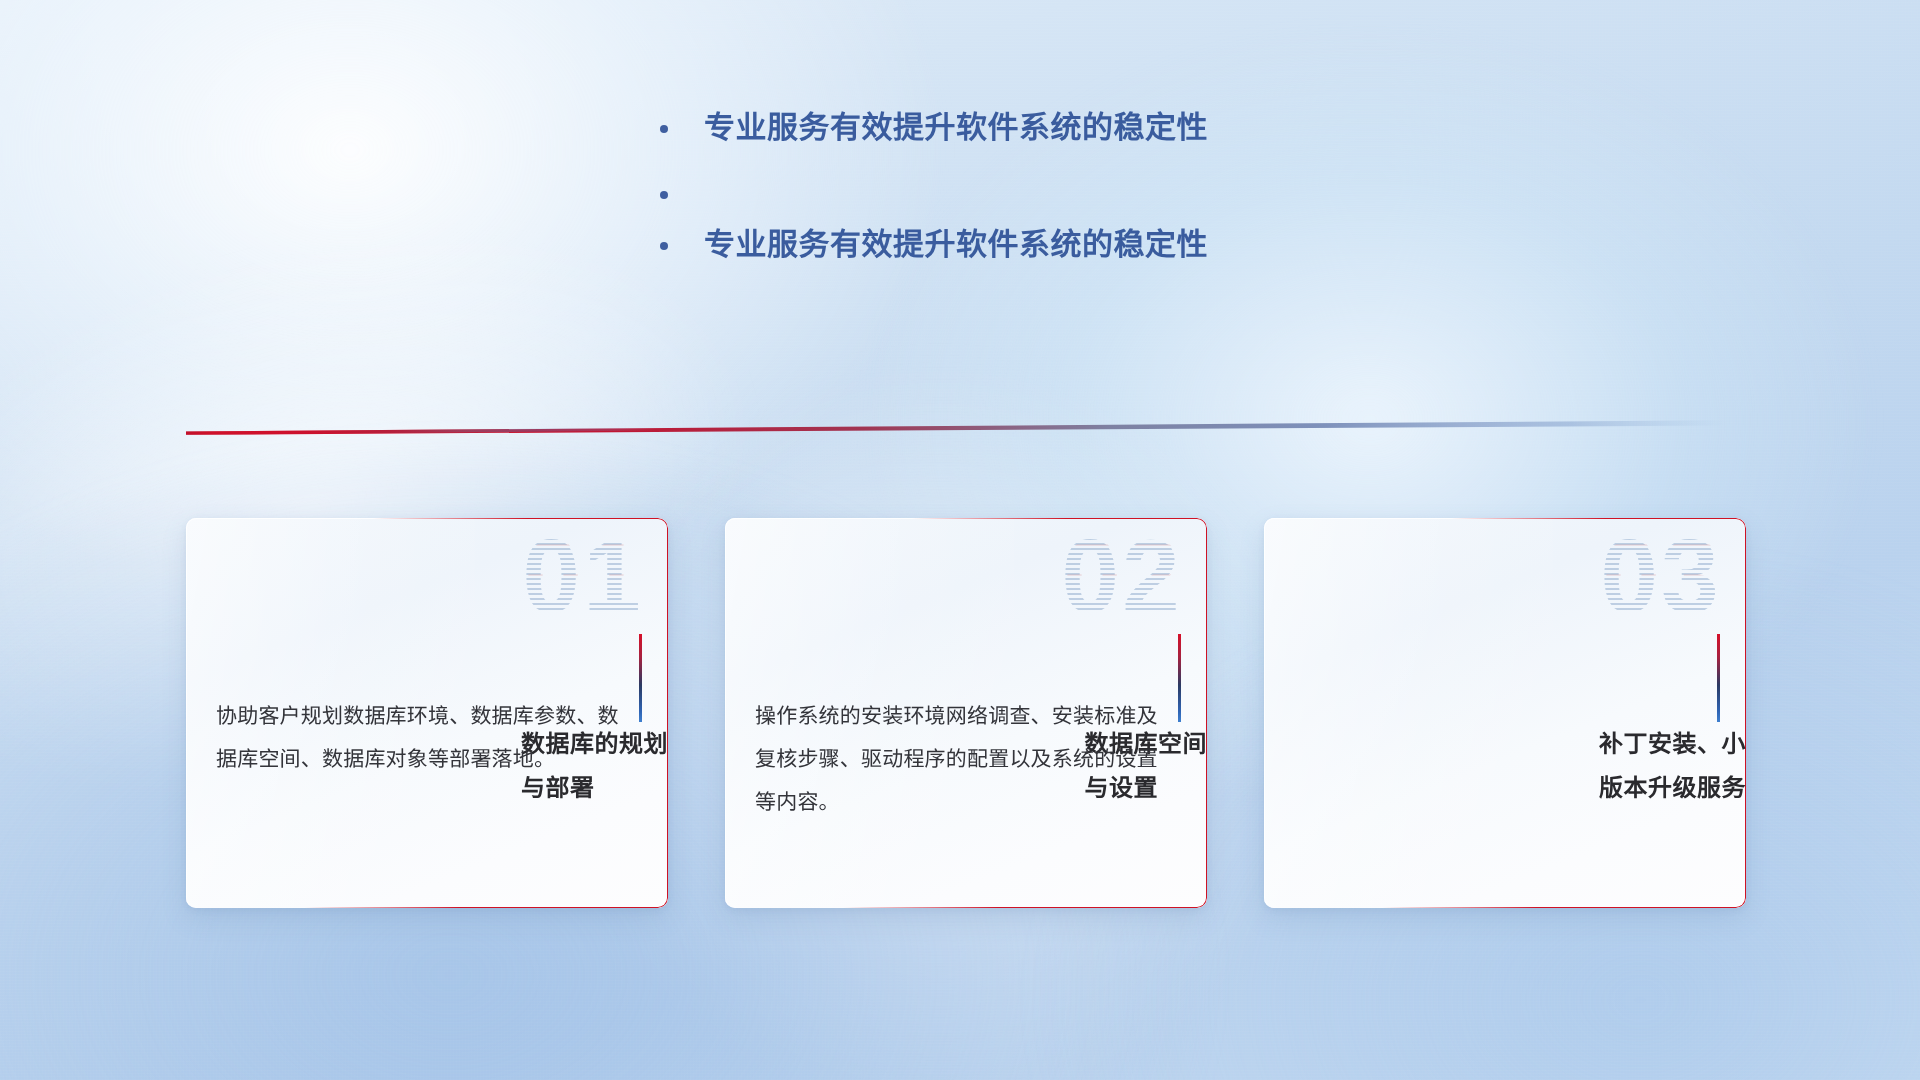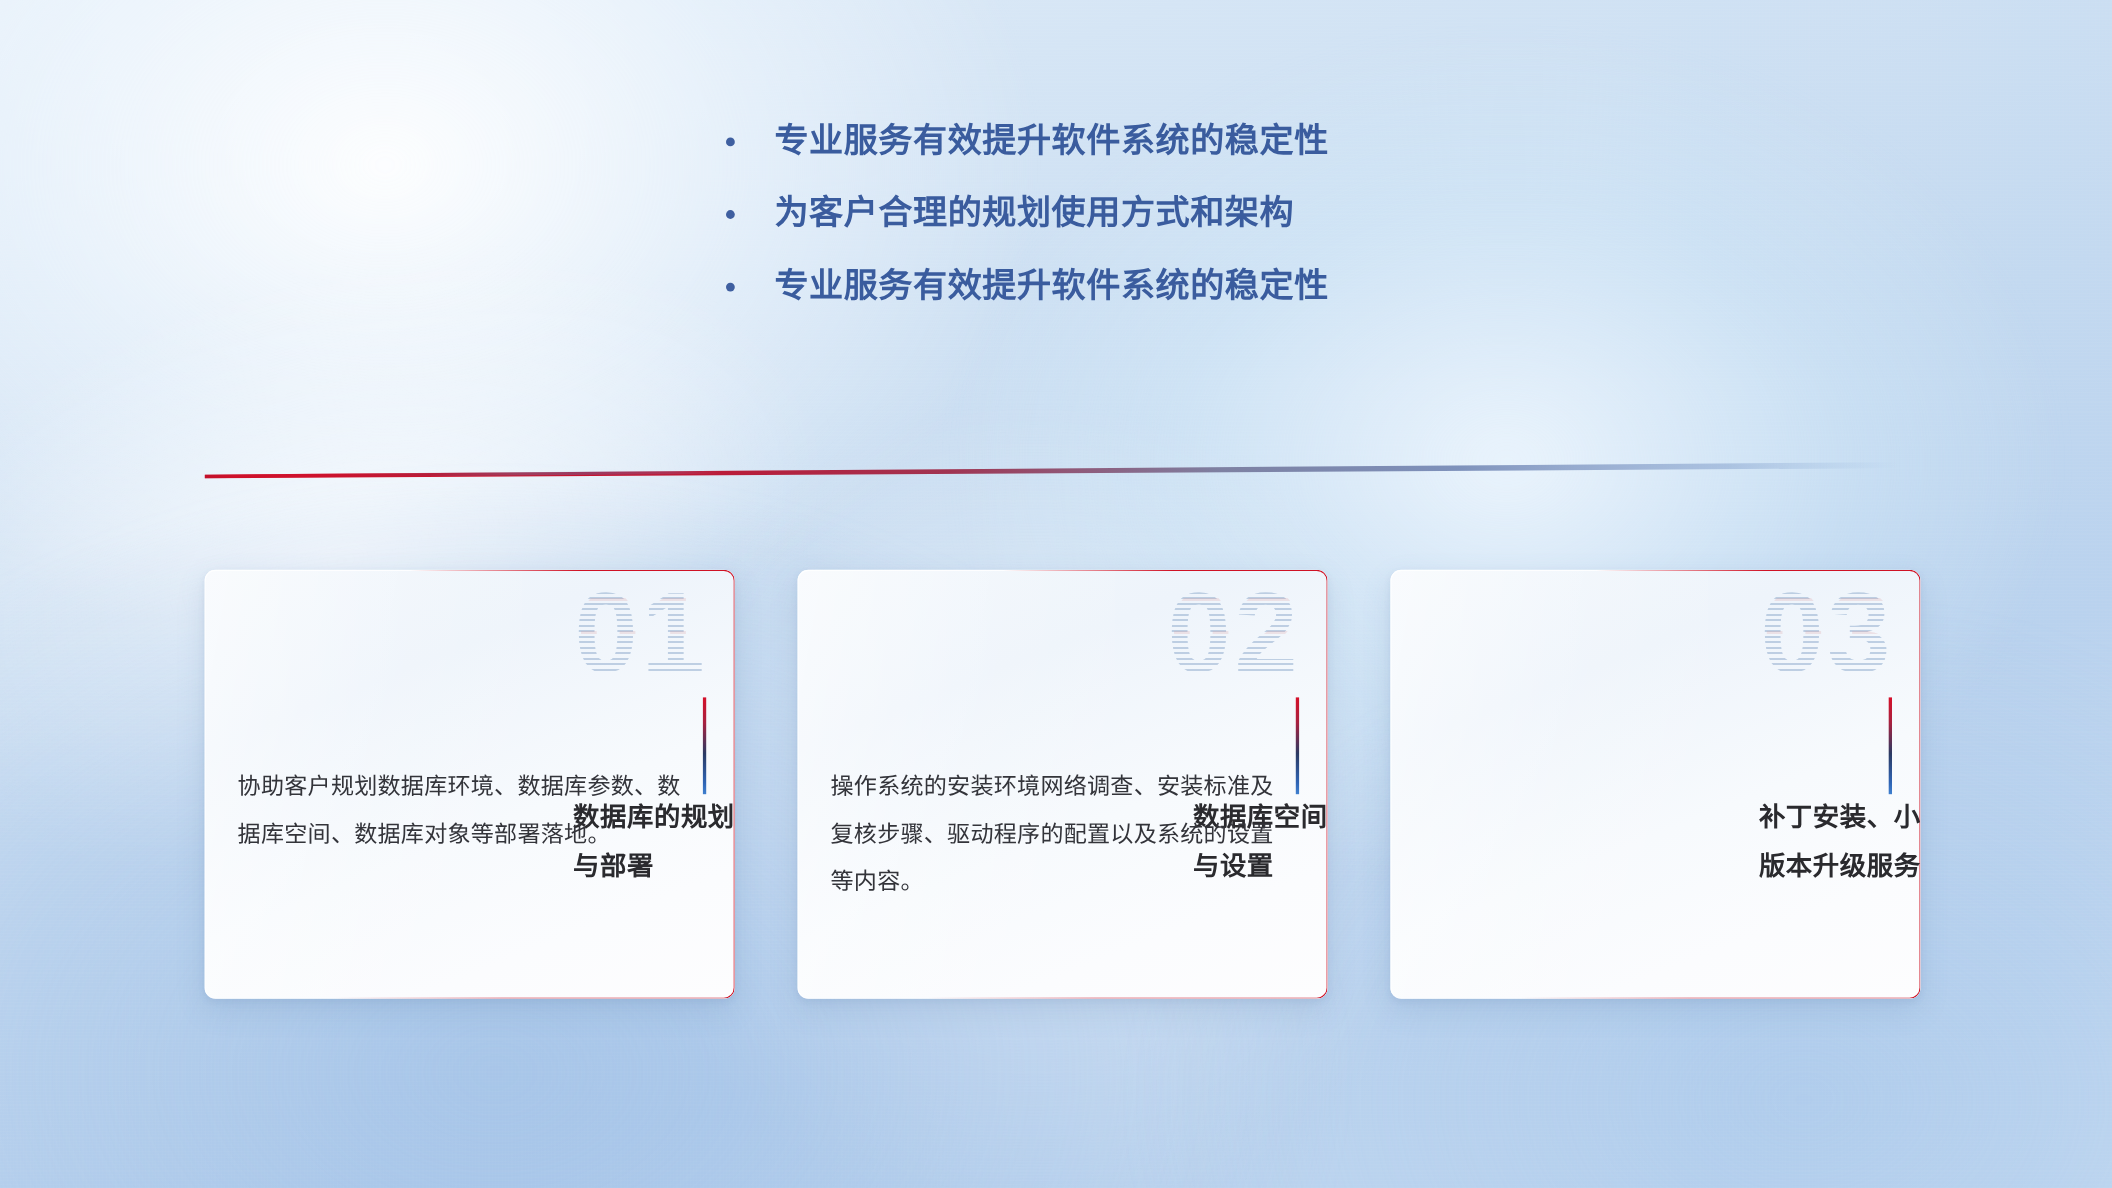--- a/index.html
+++ b/index.html
@@ -282,21 +282,20 @@
 
   <div class="bullets">
 
     <div class="bullet-row">
       <span class="bullet-dot"></span>
       <span class="bullet-text">专业服务有效提升软件系统的稳定性</span>
     </div>
 
     <div class="bullet-row">
       <span class="bullet-dot"></span>
-      <span class="bullet-text">为客户合理的规划使用方式和架构</span>
     </div>
 
     <div class="bullet-row">
       <span class="bullet-dot"></span>
       <span class="bullet-text">专业服务有效提升软件系统的稳定性</span>
     </div>
 
 
   </div>
 

